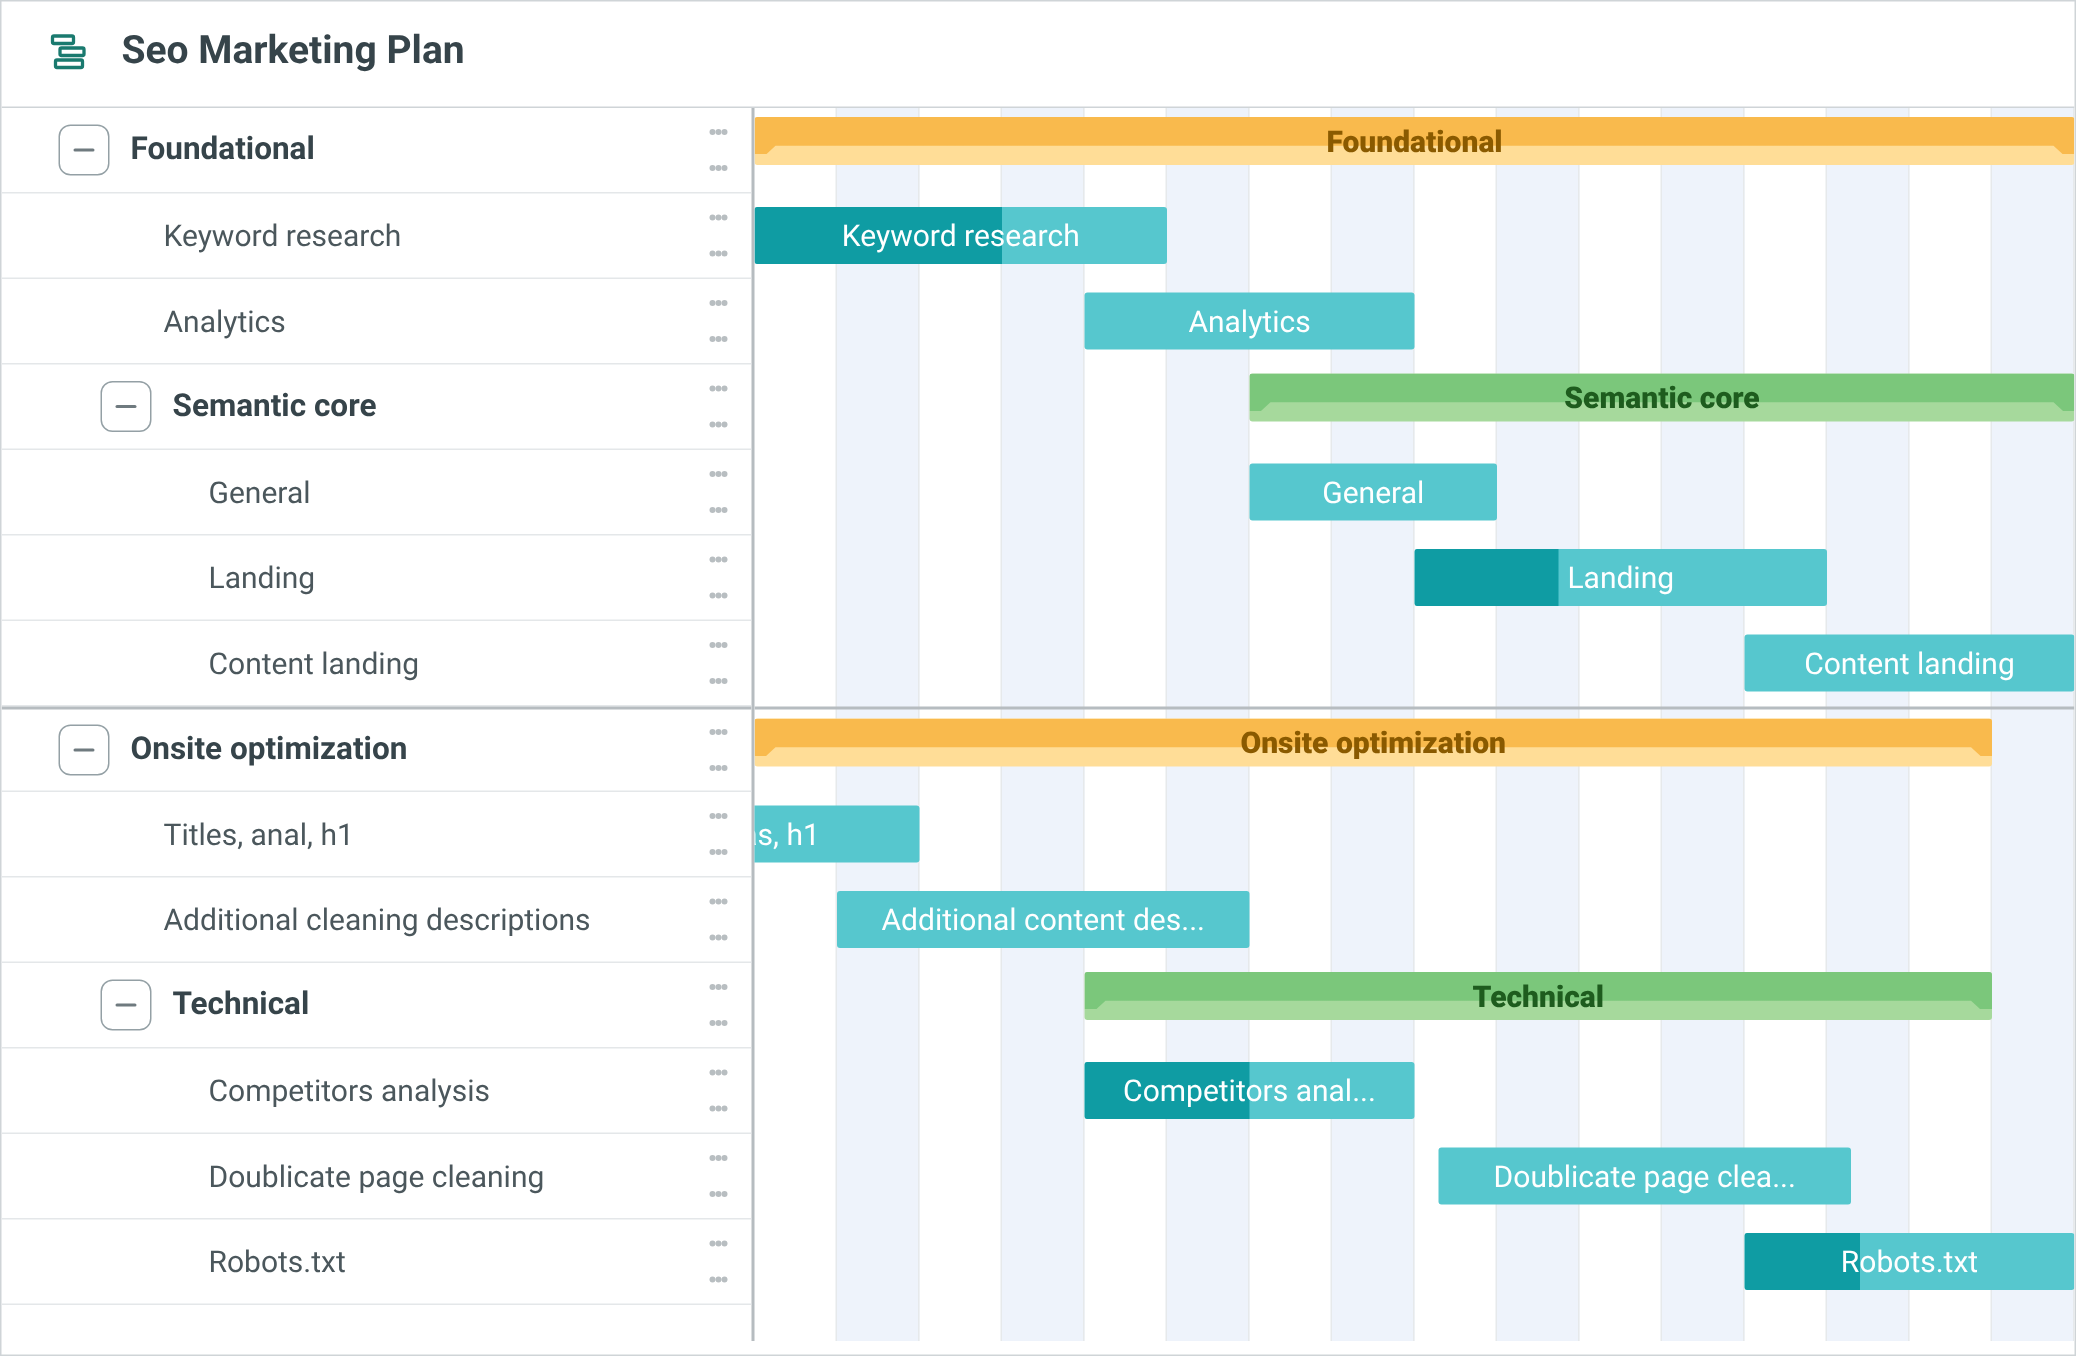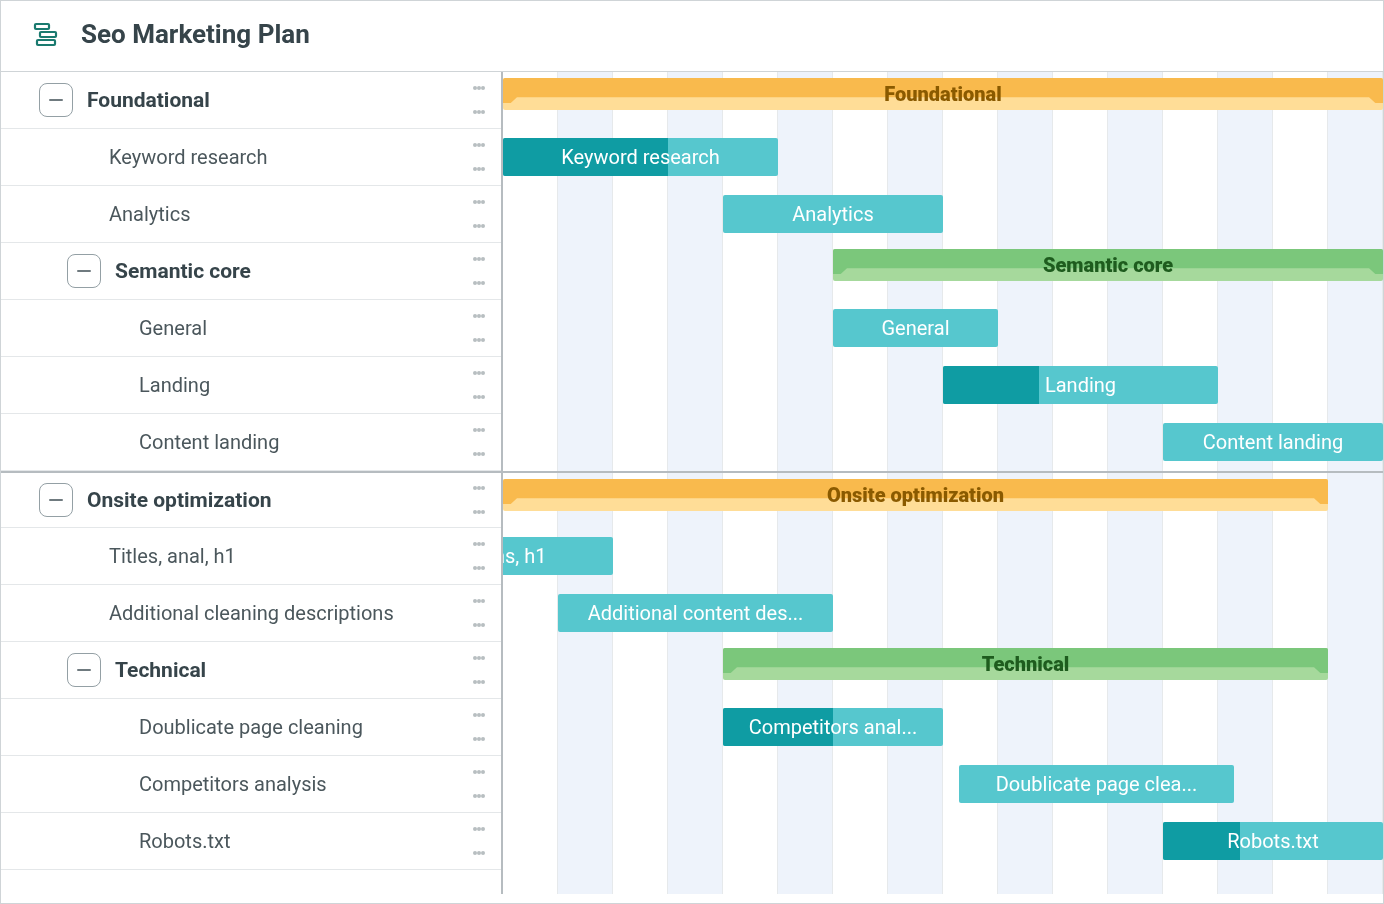--- a/index.html
+++ b/index.html
@@ -221,34 +221,34 @@
             <i></i>
             <i></i>
             <i></i>
             <i></i>
             <i></i>
             <i></i>
           </div>
         </div>
         <div class="row">
           <div class="indent-2-task" style="display: flex; align-items: center;">
+            <span class="label">Competitors analysis</span>
+          </div>
+          <div class="drag">
+            <i></i>
+            <i></i>
+            <i></i>
+            <i></i>
+            <i></i>
+            <i></i>
+          </div>
+        </div>
+        <div class="row">
+          <div class="indent-2-task" style="display: flex; align-items: center;">
             <span class="label">Doublicate page cleaning</span>
-          </div>
-          <div class="drag">
-            <i></i>
-            <i></i>
-            <i></i>
-            <i></i>
-            <i></i>
-            <i></i>
-          </div>
-        </div>
-        <div class="row">
-          <div class="indent-2-task" style="display: flex; align-items: center;">
-            <span class="label">Competitors analysis</span>
           </div>
           <div class="drag">
             <i></i>
             <i></i>
             <i></i>
             <i></i>
             <i></i>
             <i></i>
           </div>
         </div>

